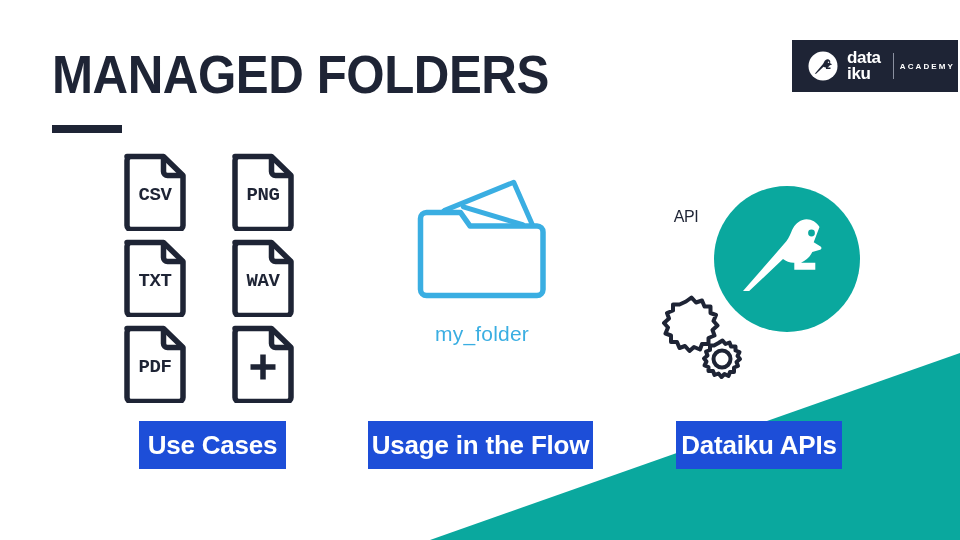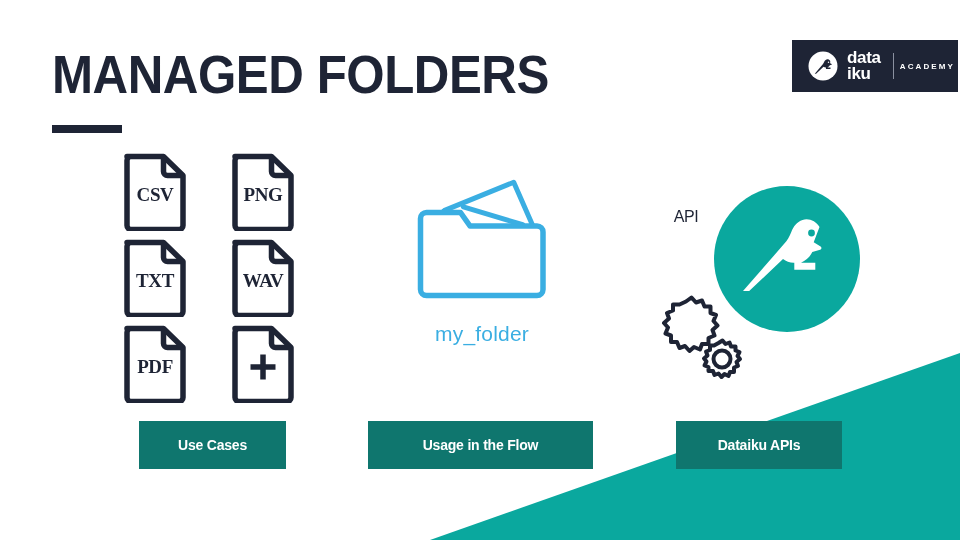--- a/index.html
+++ b/index.html
@@ -110,21 +110,21 @@
     width: 68px;
     height: 80px;
   }
   .file-icon svg { display: block; }
   .file-ext {
     position: absolute;
     left: 0;
     right: 0;
     top: 33px;
     text-align: center;
-    font-family: Liberation Serif, serif;
+    font-family: Liberation Mono, monospace;
     font-weight: 700;
     font-size: 19px;
     letter-spacing: -0.4px;
     color: #1e2435;
     pointer-events: none;
   }
 
   
   .folder-block {
     position: absolute;
@@ -172,25 +172,25 @@
     font-weight: 400;
     font-size: 16px;
     letter-spacing: -0.5px;
     color: #1e2435;
     pointer-events: none;
   }
 
   
   .chip {
     position: absolute;
-    background: #0f766e;
+    background: #1d4ed8;
     color: #ffffff;
     font-family: "Liberation Sans Narrow", "Liberation Sans", sans-serif;
     font-weight: 700;
-    font-size: 14px;
+    font-size: 26px;
     letter-spacing: -0.2px;
     display: flex;
     align-items: center;
     justify-content: center;
     white-space: nowrap;
     box-sizing: border-box;
   }
   .chip-use-cases     { left: 139px; top: 421px; width: 147px; height: 48px; }
   .chip-usage-flow    { left: 368px; top: 421px; width: 225px; height: 48px; }
   .chip-dataiku-apis  { left: 676px; top: 421px; width: 166px; height: 48px; }

